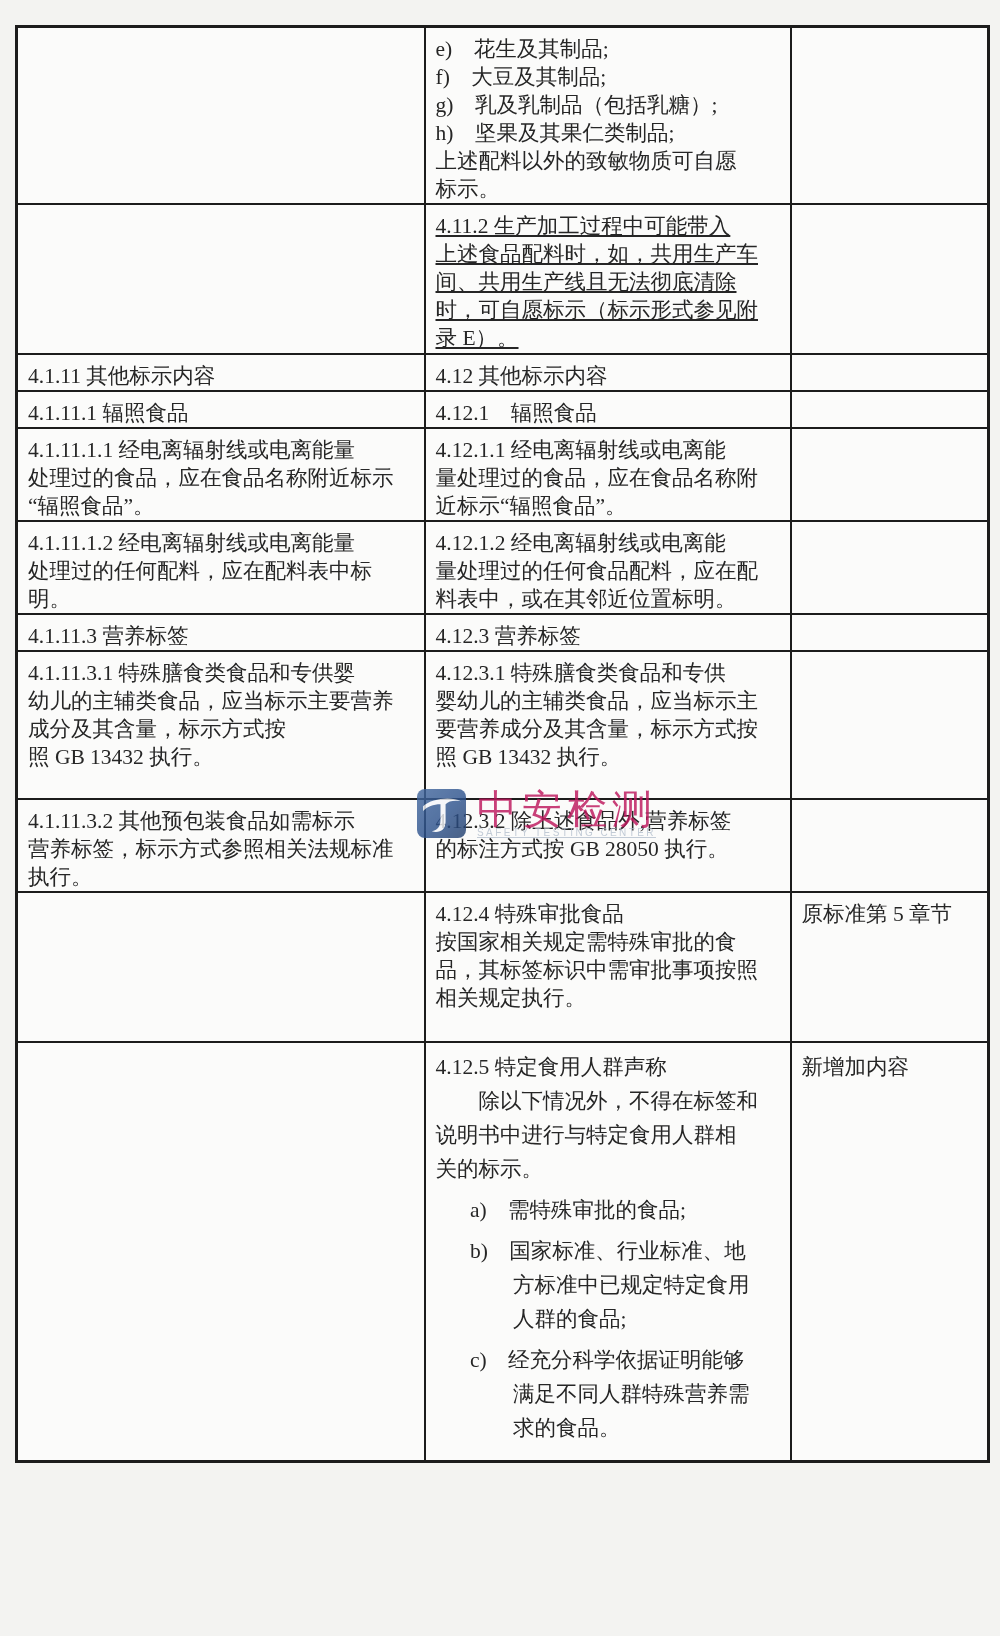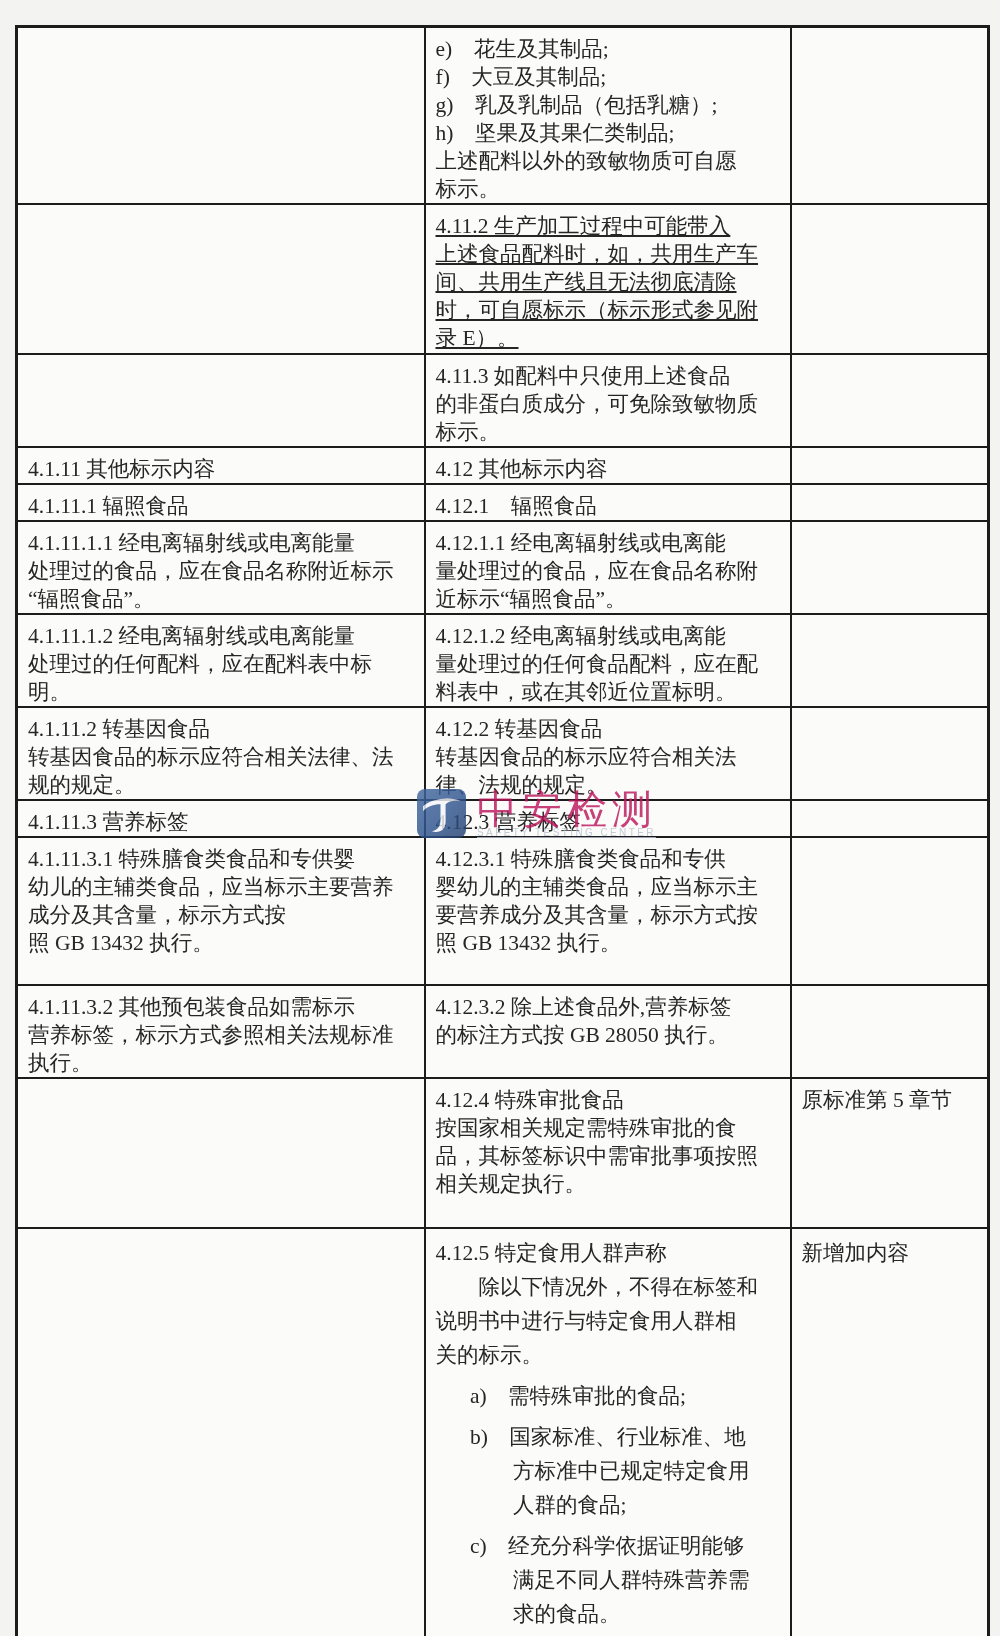--- a/index.html
+++ b/index.html
@@ -77,29 +77,20 @@
           <td></td>
           <td>
             <div class="ln">4.11.2 生产加工过程中可能带入</div>
             <div class="ln">上述食品配料时，如，共用生产车</div>
             <div class="ln">间、共用生产线且无法彻底清除</div>
             <div class="ln">时，可自愿标示（标示形式参见附</div>
             <div class="ln">录 E）。</div>
           </td>
           <td></td>
         </tr>
-        <tr style="height: 88px;">
-          <td></td>
-          <td>
-            <div class="ln">4.11.3 如配料中只使用上述食品</div>
-            <div class="ln">的非蛋白质成分，可免除致敏物质</div>
-            <div class="ln">标示。</div>
-          </td>
-          <td></td>
-        </tr>
         <tr style="height: 35px;">
           <td>
             <div class="ln">4.1.11 其他标示内容</div>
           </td>
           <td>
             <div class="ln">4.12 其他标示内容</div>
           </td>
           <td></td>
         </tr>
         <tr style="height: 31px;">
@@ -127,33 +118,20 @@
         <tr style="height: 88px;">
           <td>
             <div class="ln">4.1.11.1.2 经电离辐射线或电离能量</div>
             <div class="ln">处理过的任何配料，应在配料表中标</div>
             <div class="ln">明。</div>
           </td>
           <td>
             <div class="ln">4.12.1.2 经电离辐射线或电离能</div>
             <div class="ln">量处理过的任何食品配料，应在配</div>
             <div class="ln">料表中，或在其邻近位置标明。</div>
-          </td>
-          <td></td>
-        </tr>
-        <tr style="height: 92px;">
-          <td>
-            <div class="ln">4.1.11.2 转基因食品</div>
-            <div class="ln">转基因食品的标示应符合相关法律、法</div>
-            <div class="ln">规的规定。</div>
-          </td>
-          <td>
-            <div class="ln">4.12.2 转基因食品</div>
-            <div class="ln">转基因食品的标示应符合相关法</div>
-            <div class="ln">律、法规的规定。</div>
           </td>
           <td></td>
         </tr>
         <tr style="height: 30px;">
           <td>
             <div class="ln">4.1.11.3 营养标签</div>
           </td>
           <td>
             <div class="ln">4.12.3 营养标签</div>
           </td>

